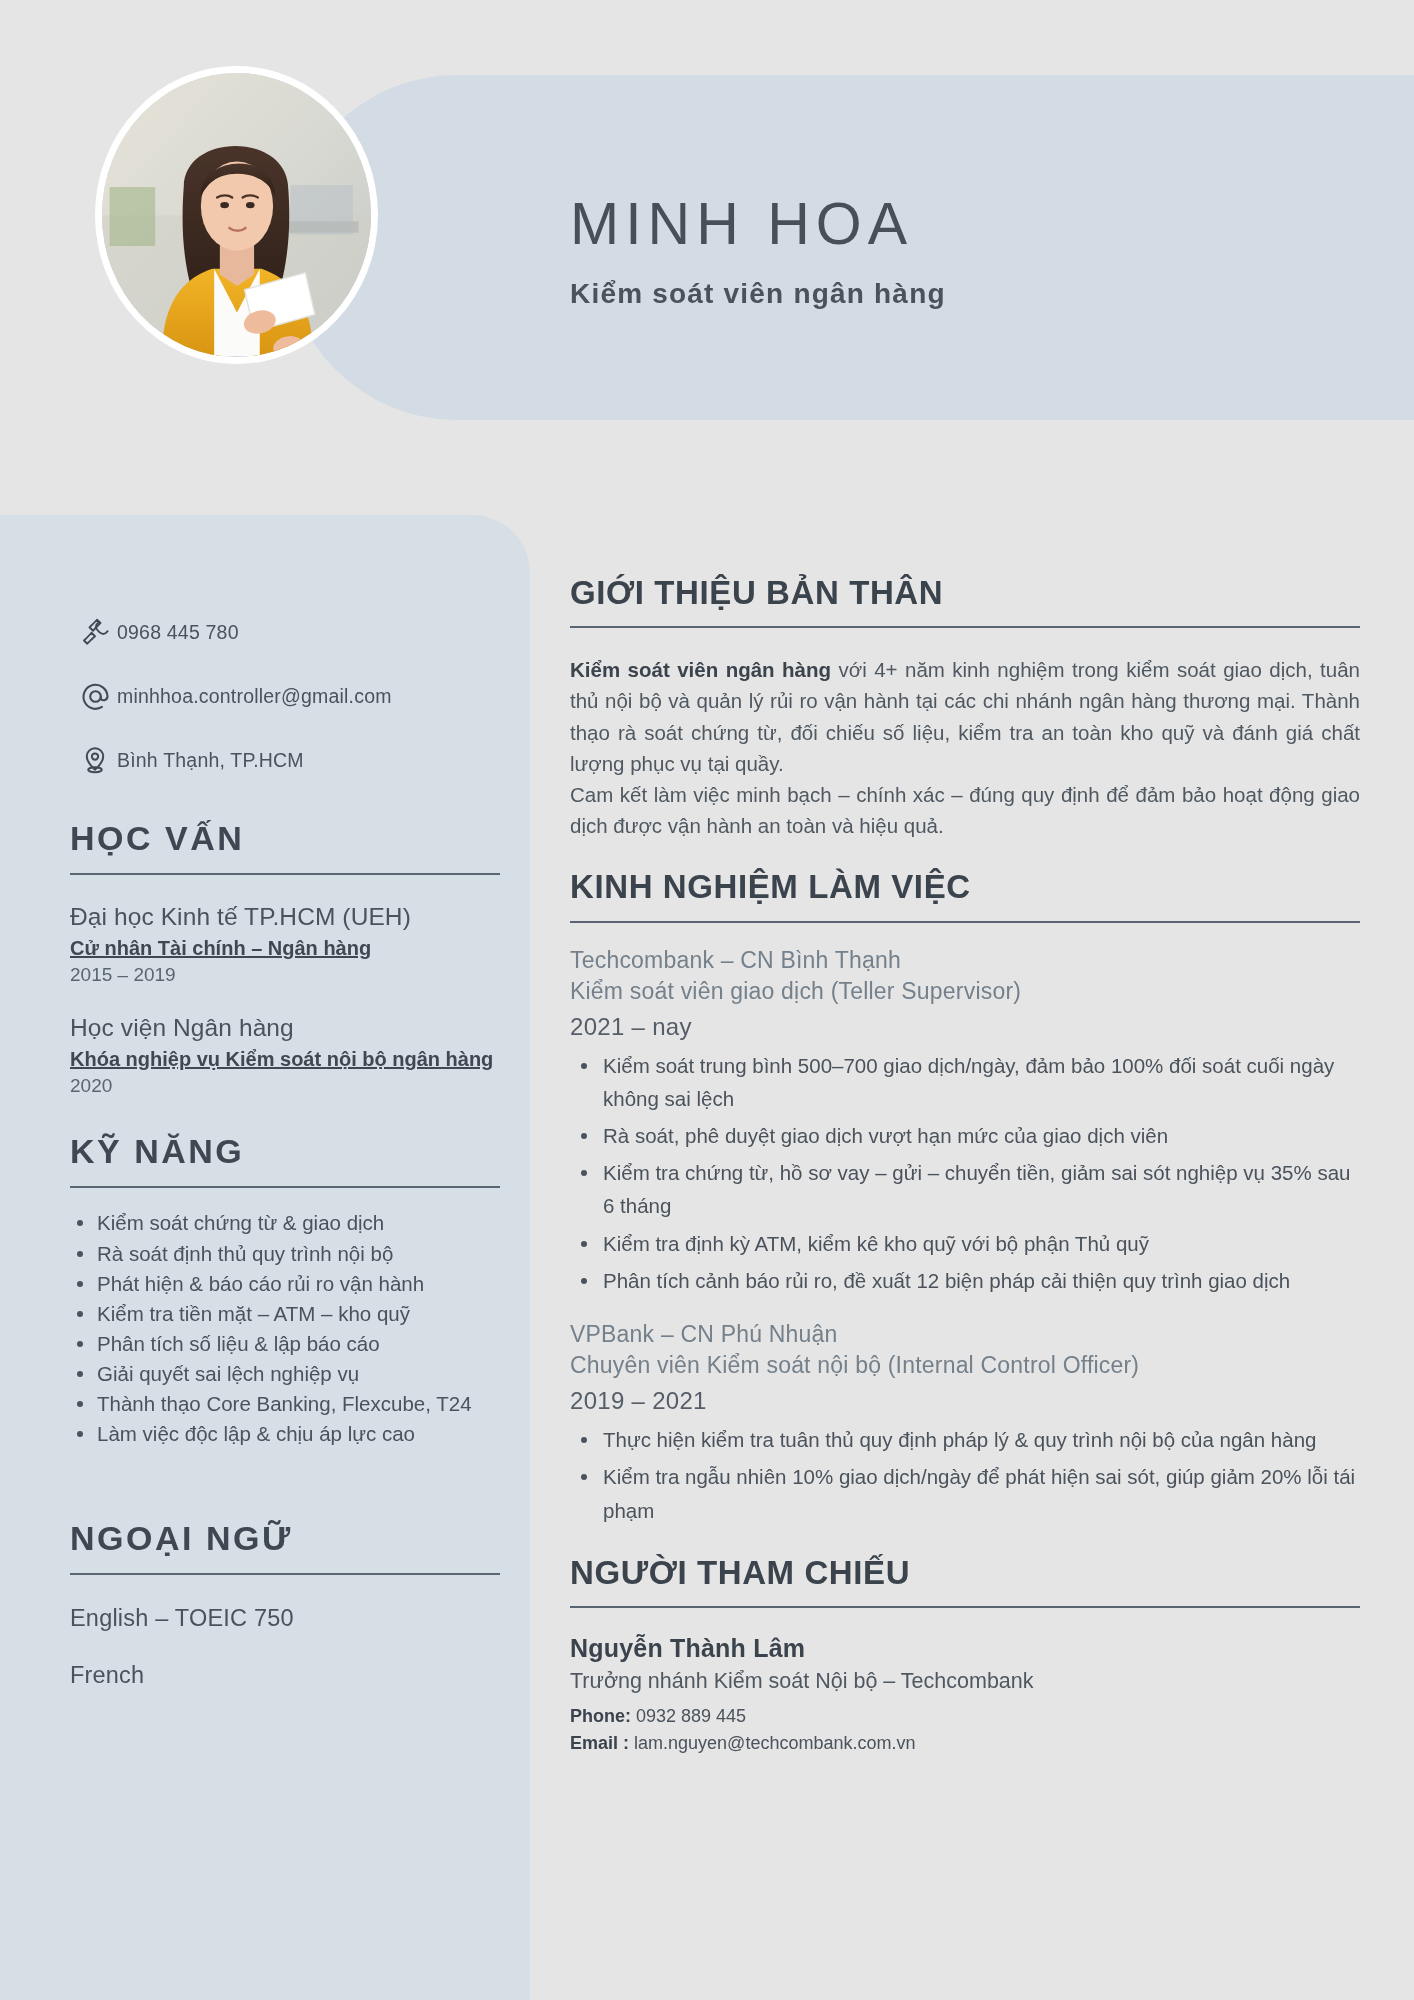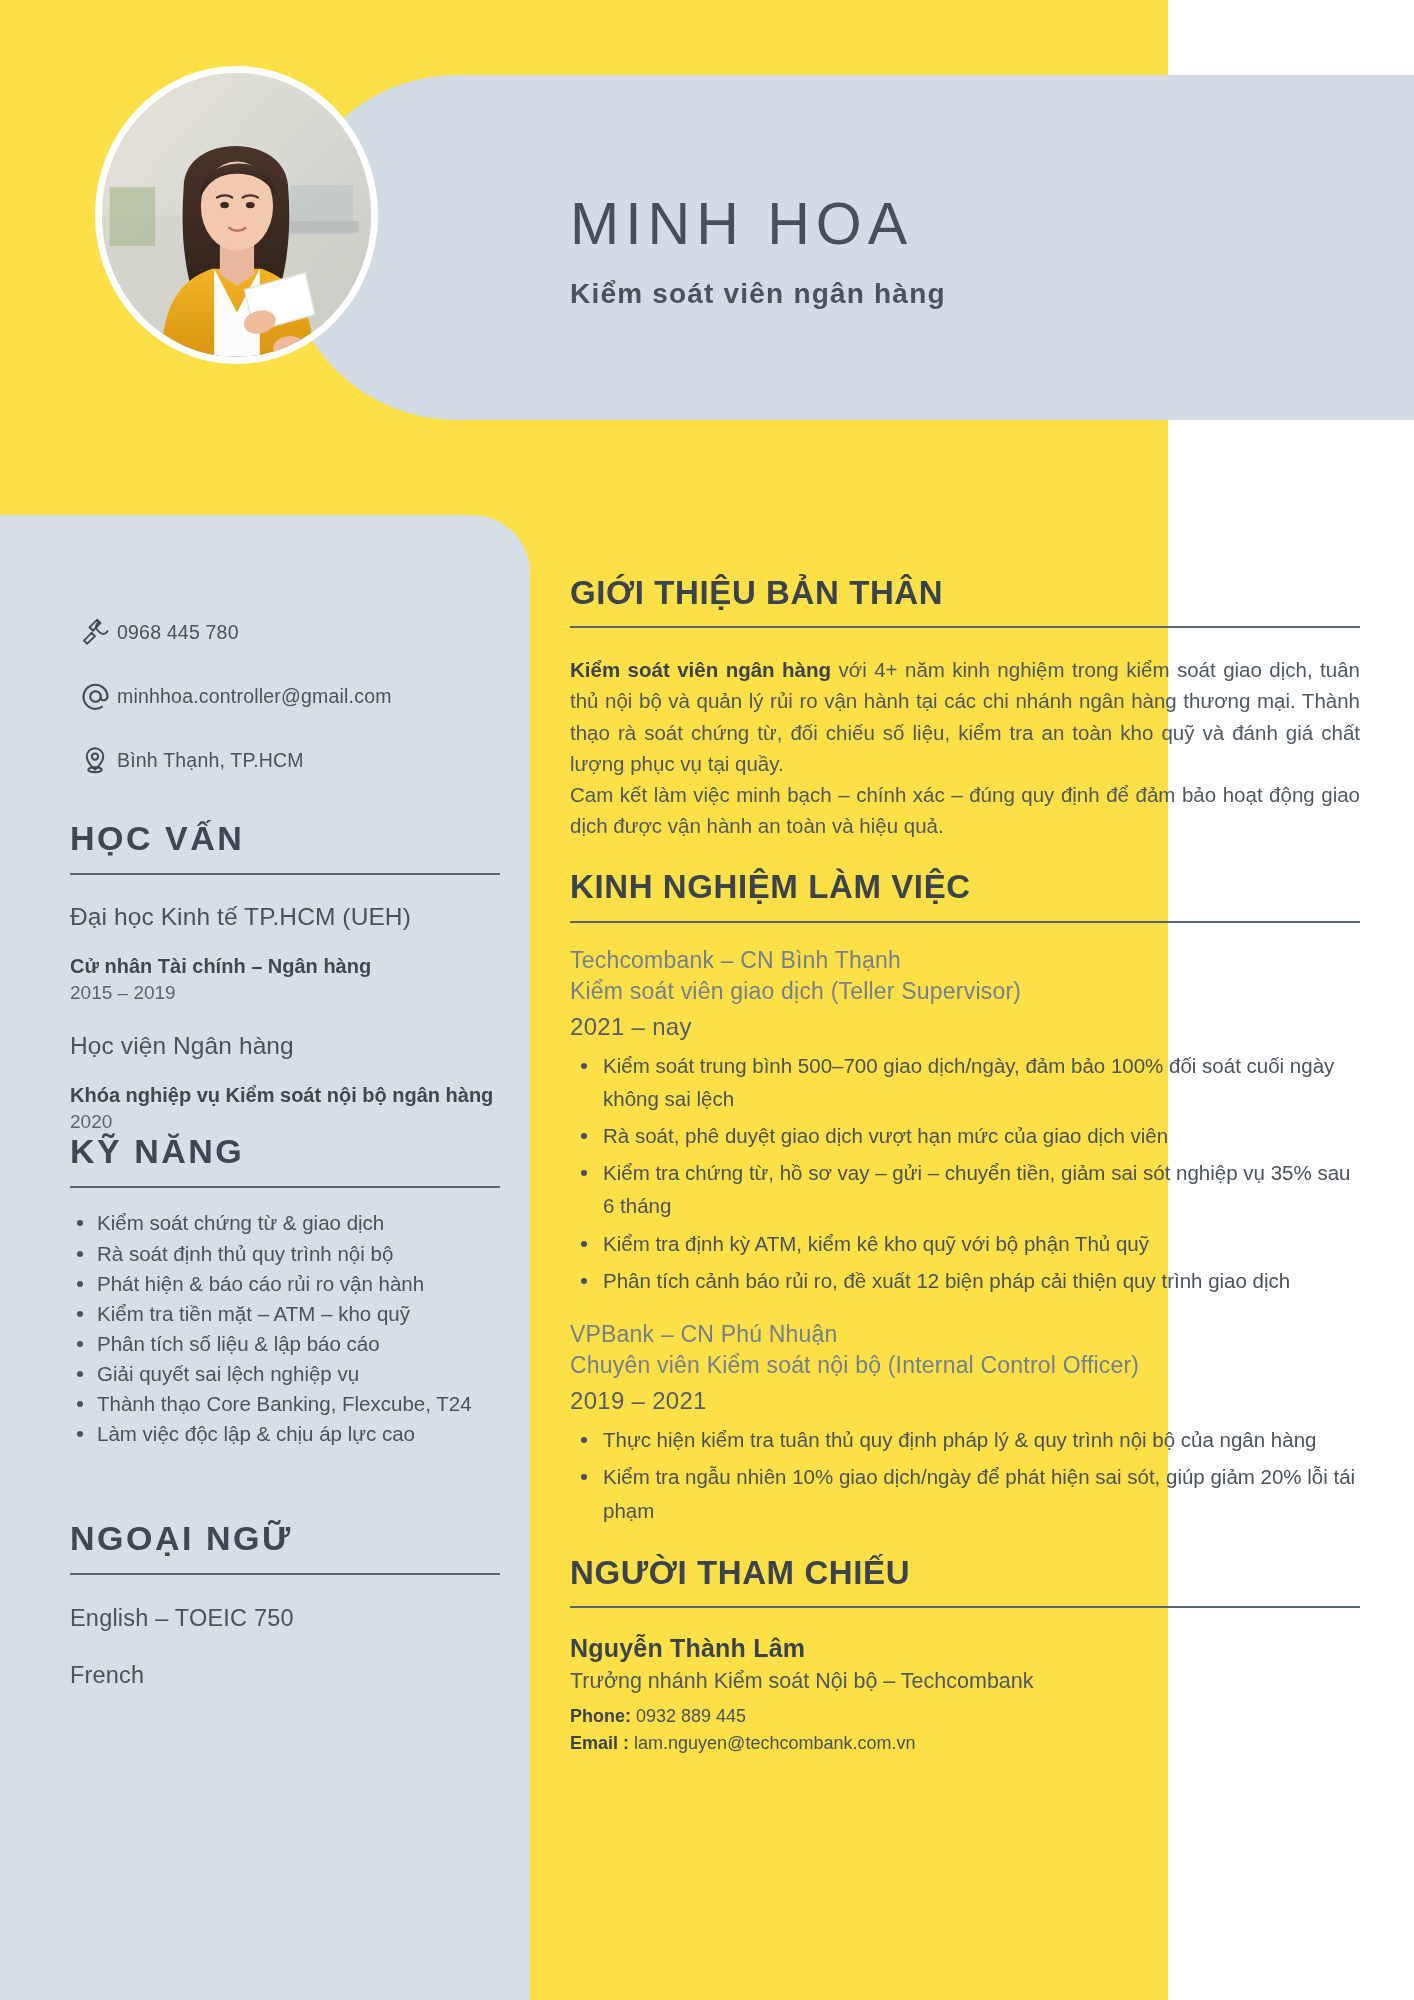--- a/index.html
+++ b/index.html
@@ -9,23 +9,23 @@
     width: 1414px;
     height: 2000px;
     background: #ffffff;
     font-family: "Liberation Sans", sans-serif;
     color: #414a54;
     overflow: hidden;
   }
 
   .page {
     position: relative;
-    width: 1168px;
+    width: 1414px;
     height: 2000px;
-    background: #fde047;
+    background: #e5e5e5;
   }
 
   
   .header-band {
     position: absolute;
     left: 285px;
     top: 75px;
     width: 1129px;
     height: 345px;
     background: #d3dce4;
@@ -131,21 +131,22 @@
     font-size: 24.5px;
     color: #4a525c;
     line-height: 1.28;
     letter-spacing: 0.1px;
   }
   .edu-degree {
     font-size: 20px;
     font-weight: bold;
     color: #3f4852;
     line-height: 1.32;
-    margin-top: 20px;
+    margin-top: 2px;
+    text-decoration: underline;
   }
   .edu-years {
     font-size: 19px;
     color: #5c656f;
     margin-top: 3px;
   }
 
   ul.bullets { list-style: none; margin-top: 20px; }
   ul.bullets li {
     position: relative;

